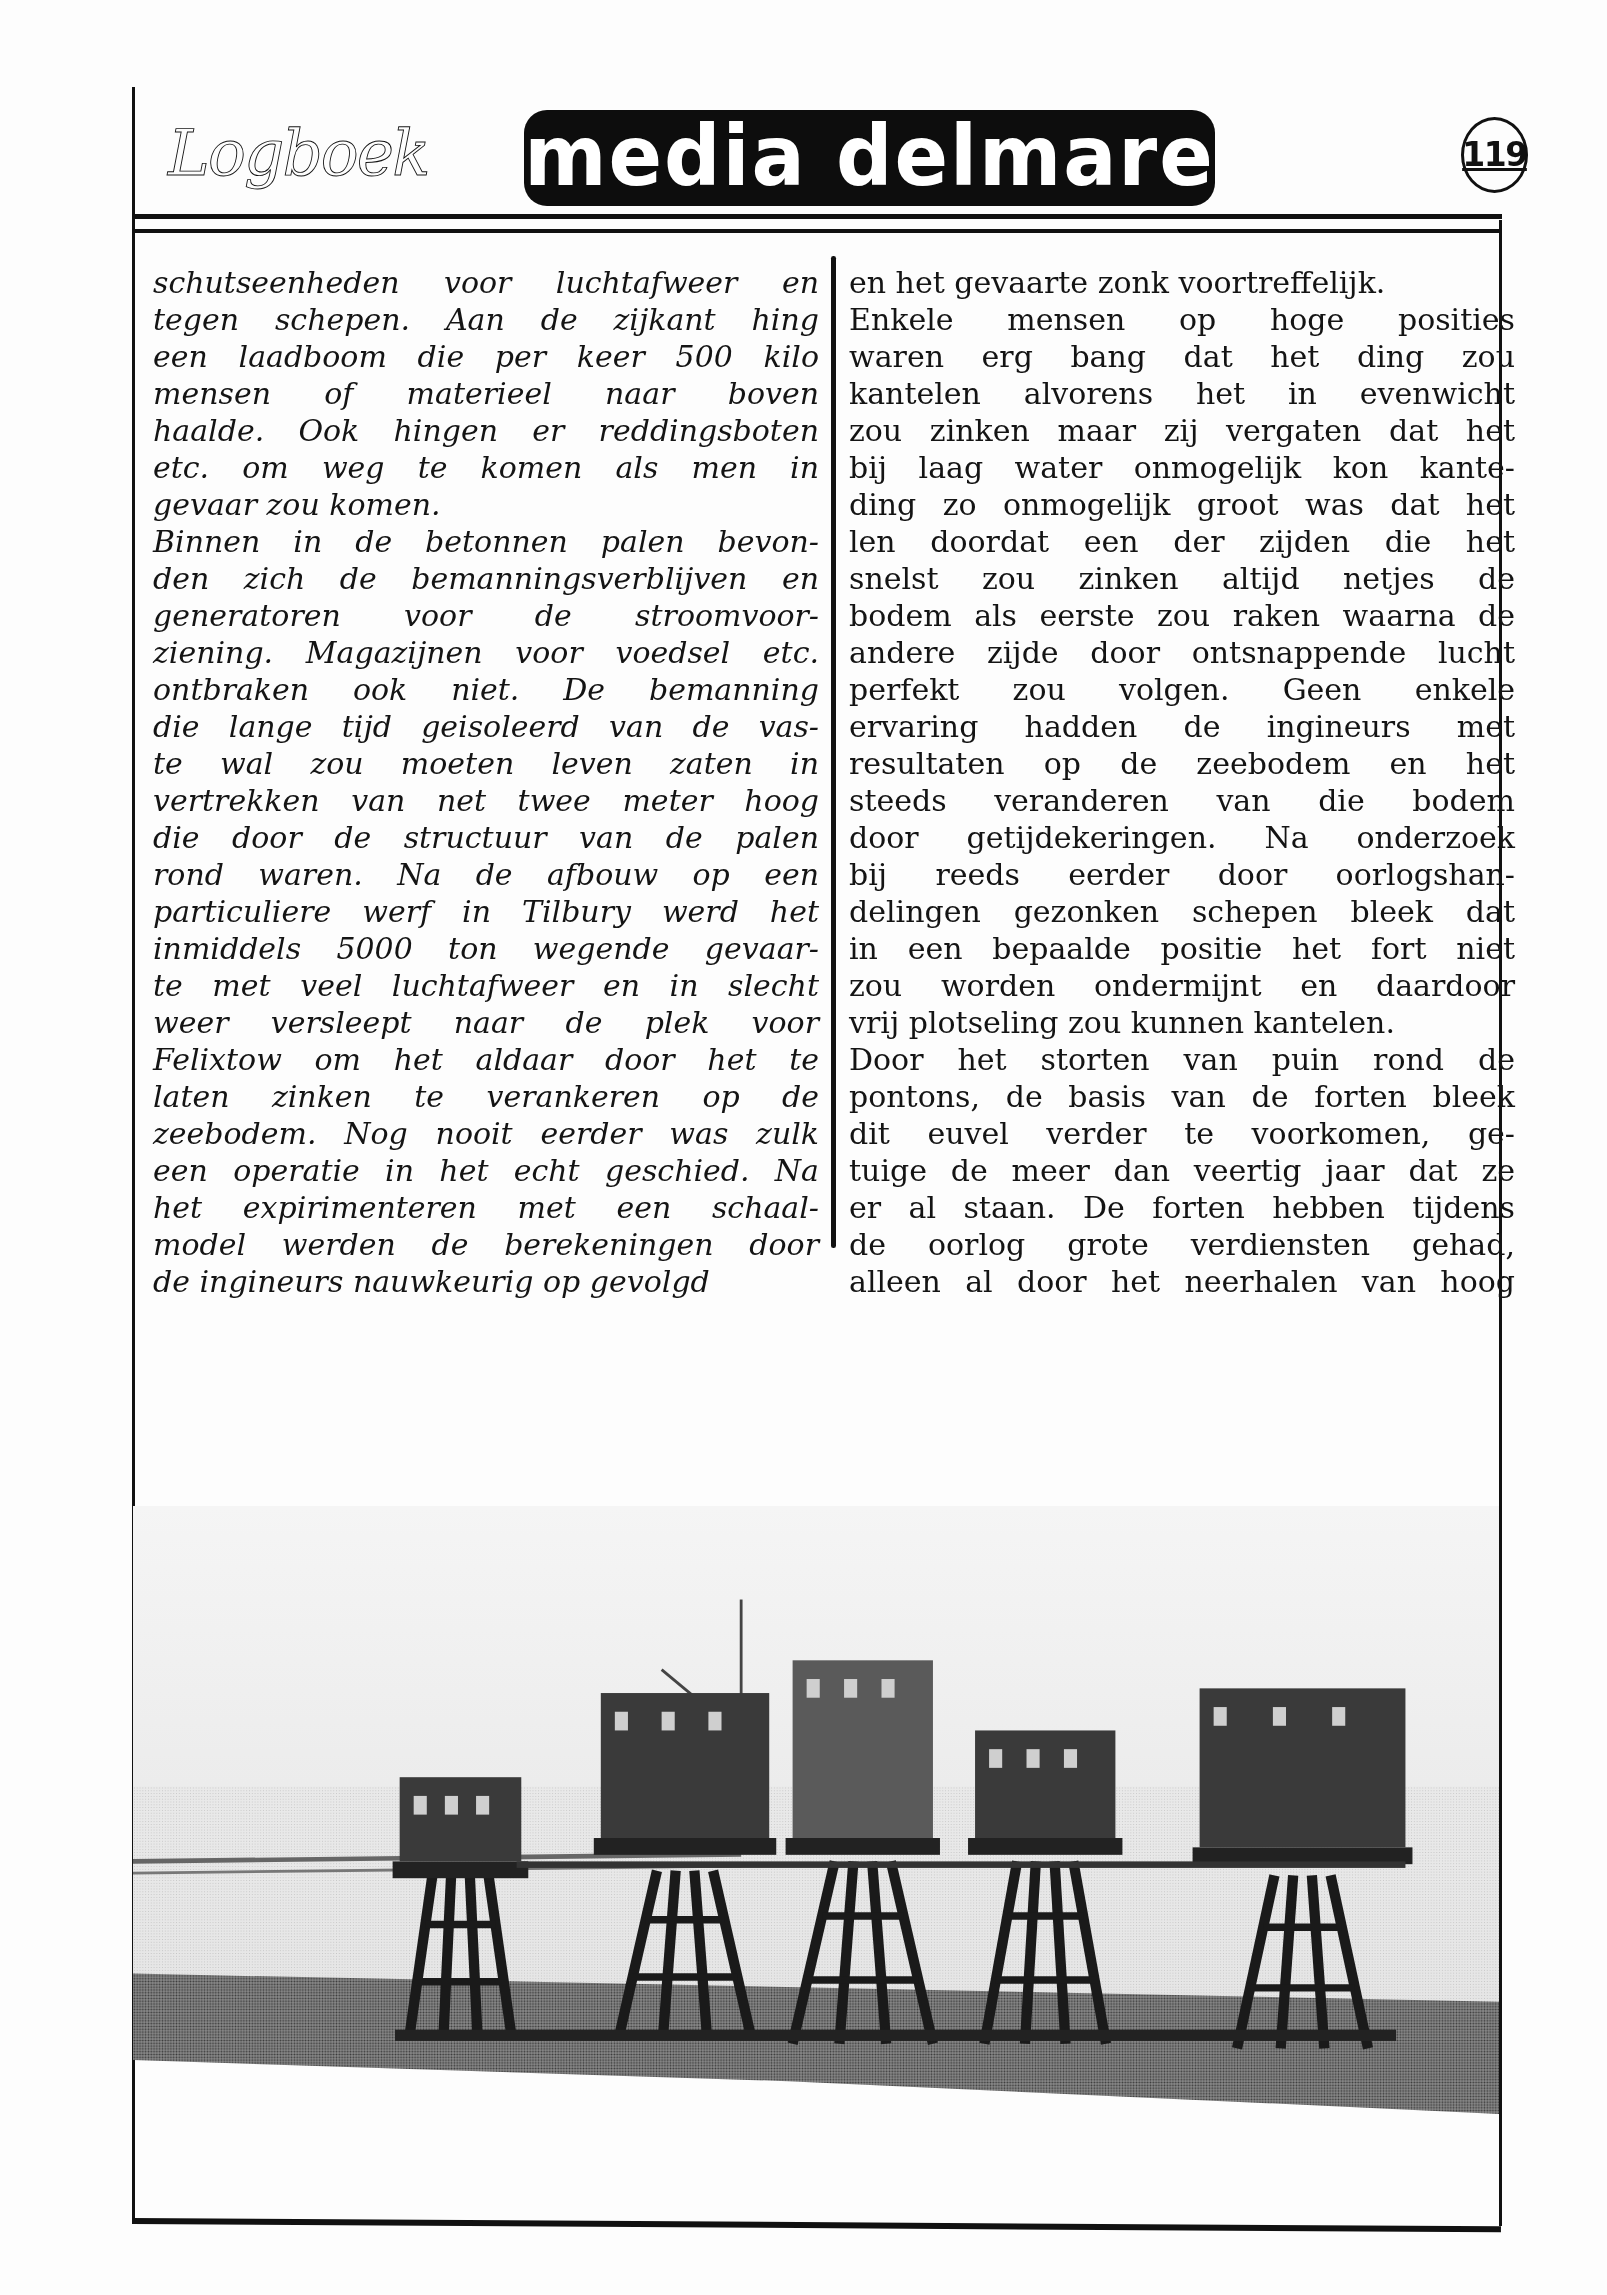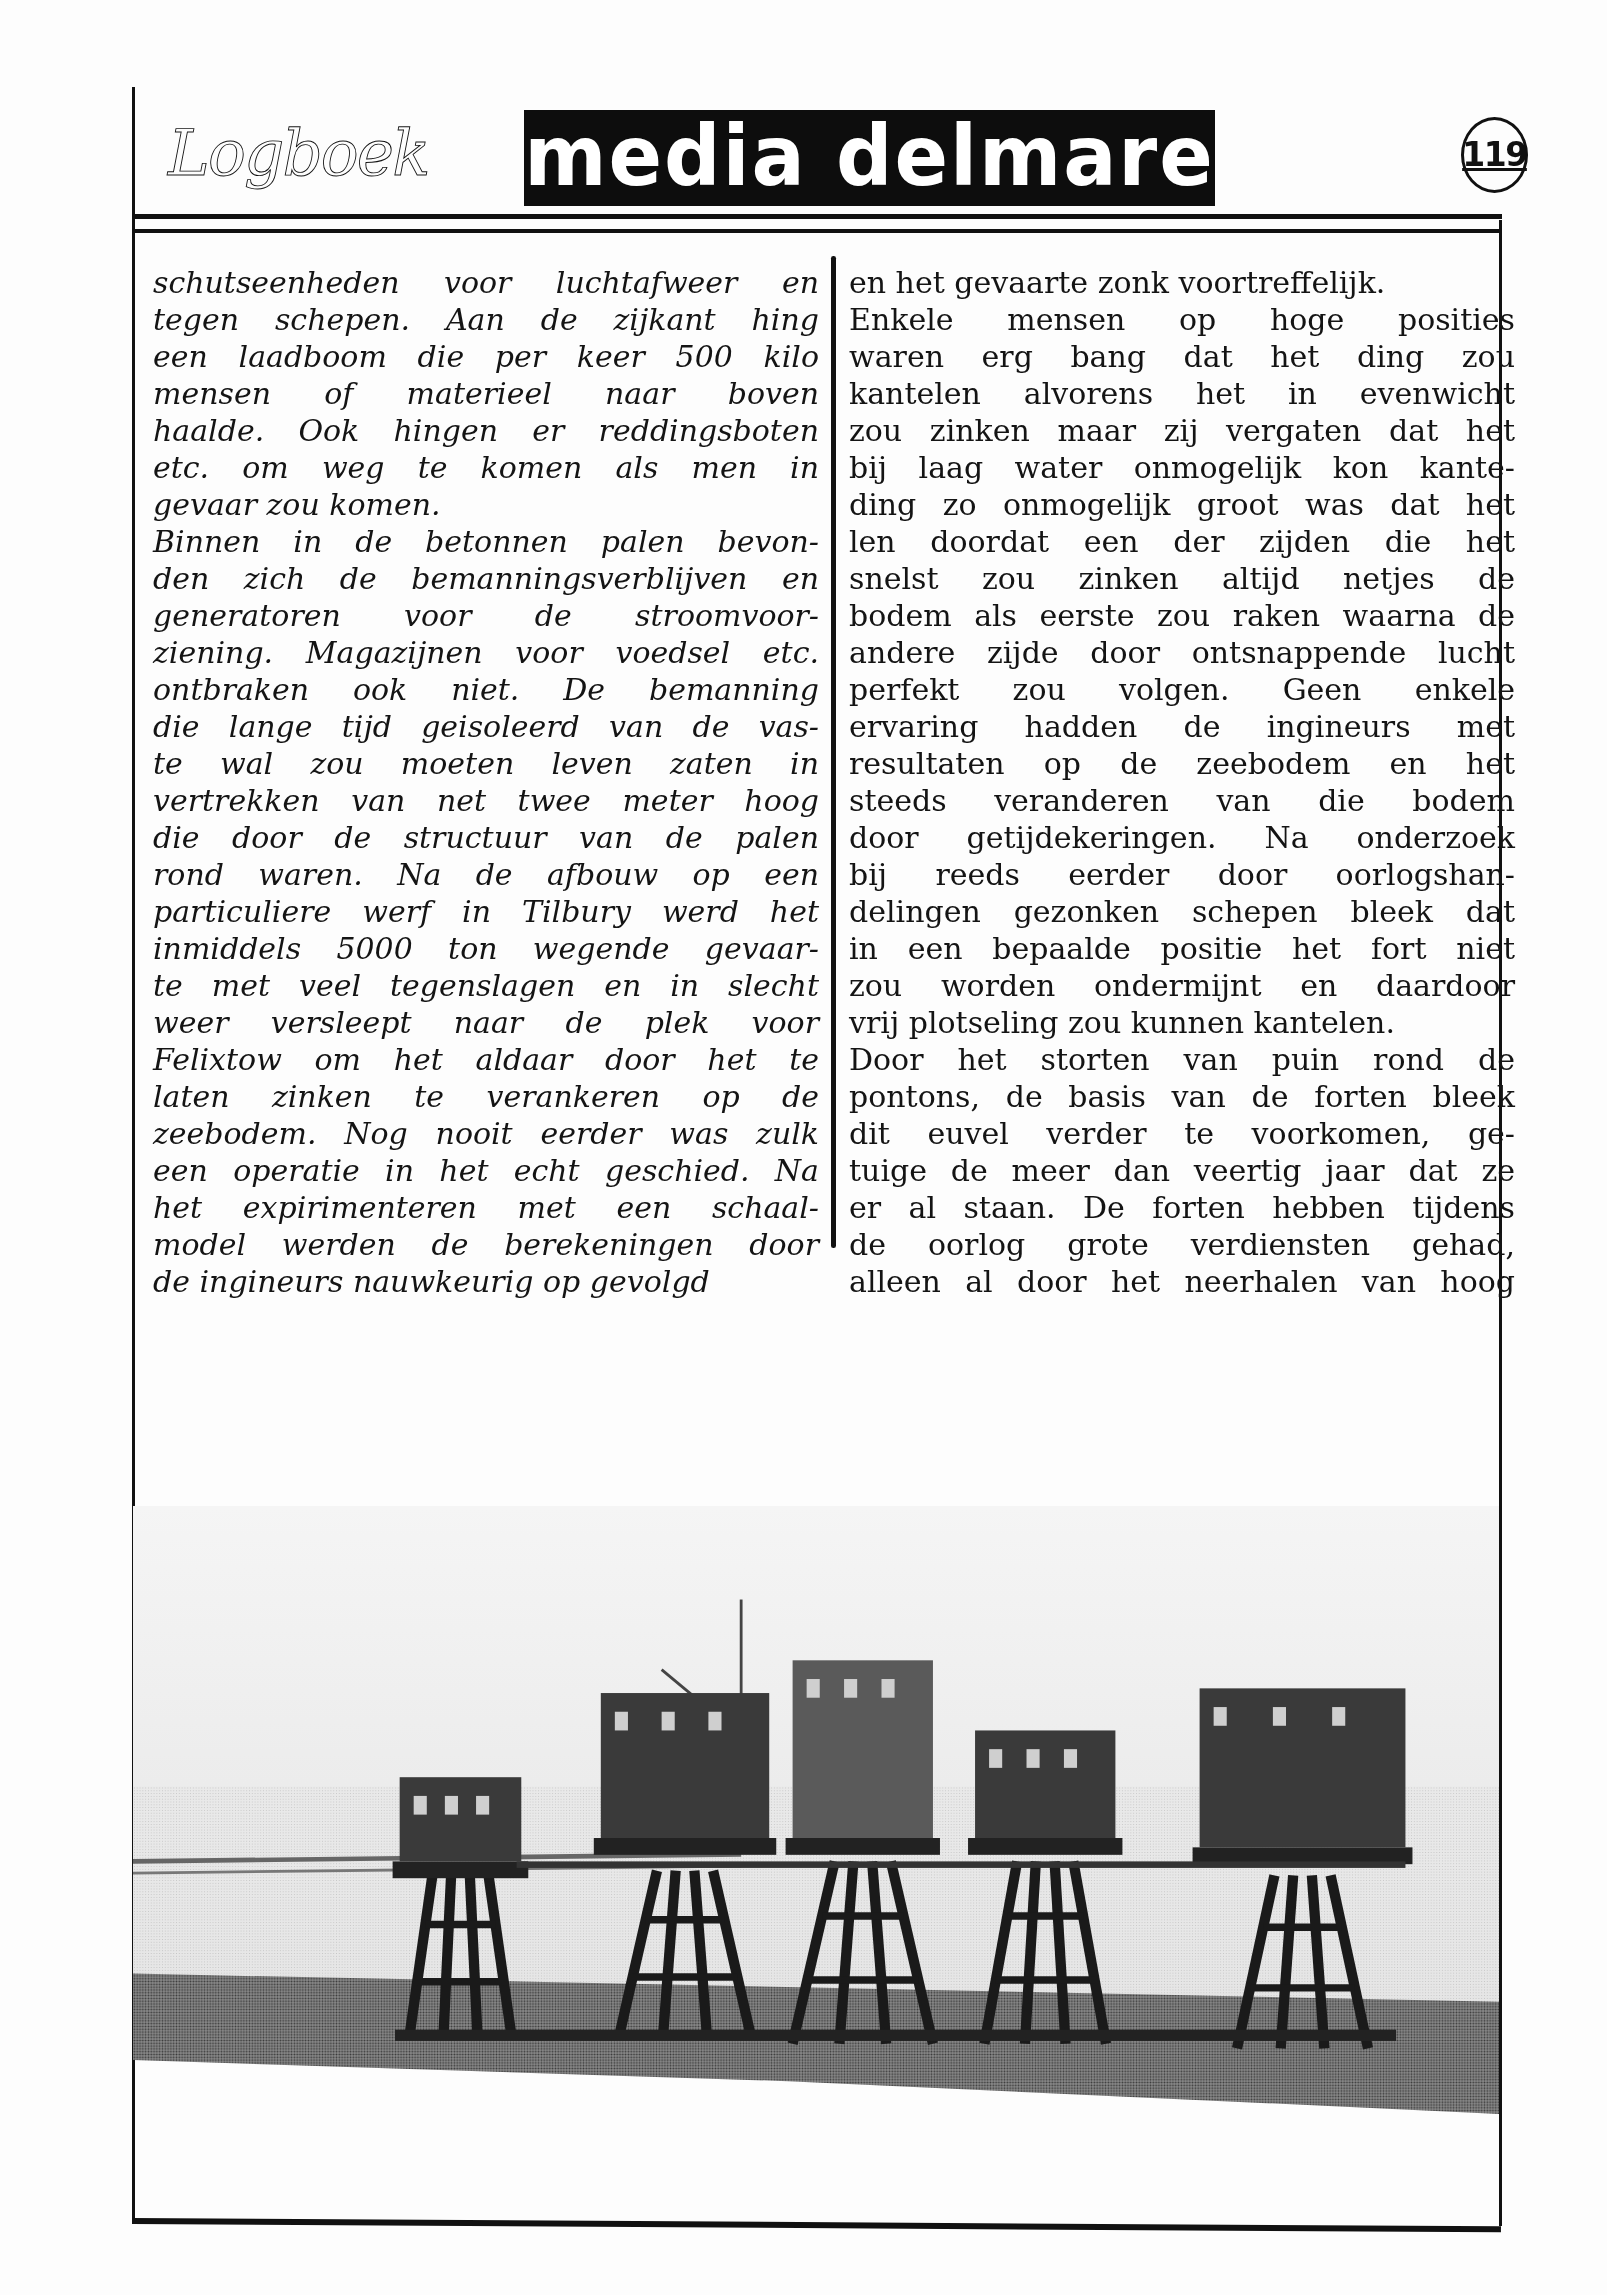--- a/index.html
+++ b/index.html
@@ -48,21 +48,21 @@
       font-weight: 300;
       font-size: 63px;
       letter-spacing: -1.9px;
       color: #111;
       -webkit-text-stroke: 0.9px #111;
       color: transparent;
     }
     .brand-box {
       position: absolute; left: 384px; top: 11.7px; width: 691px; height: 96px;
       background: #0d0d0d;
-      display: flex; align-items: center; justify-content: center;
+      display: flex; align-items: center; justify-content: center; border-radius: 23px;
     }
     .brand-text {
       font-family: "DejaVu Sans", sans-serif;
       font-weight: bold;
       font-size: 79px;
       color: #ffffff;
       letter-spacing: 1.9px;
       line-height: 1;
       transform: scaleY(1.05);
     }
@@ -136,21 +136,21 @@
     <span class="line">generatoren voor de stroomvoor-</span>
     <span class="line">ziening. Magazijnen voor voedsel etc.</span>
     <span class="line">ontbraken ook niet. De bemanning</span>
     <span class="line">die lange tijd geisoleerd van de vas-</span>
     <span class="line">te wal zou moeten leven zaten in</span>
     <span class="line">vertrekken van net twee meter hoog</span>
     <span class="line">die door de structuur van de palen</span>
     <span class="line">rond waren. Na de afbouw op een</span>
     <span class="line">particuliere werf in Tilbury werd het</span>
     <span class="line">inmiddels 5000 ton wegende gevaar-</span>
-    <span class="line">te met veel tegenslagen en in slecht</span>
+    <span class="line">te met veel luchtafweer en in slecht</span>
     <span class="line">weer versleept naar de plek voor</span>
     <span class="line">Felixtow om het aldaar door het te</span>
     <span class="line">laten zinken te verankeren op de</span>
     <span class="line">zeebodem. Nog nooit eerder was zulk</span>
     <span class="line">een operatie in het echt geschied. Na</span>
     <span class="line">het expirimenteren met een schaal-</span>
     <span class="line">model werden de berekeningen door</span>
     <span class="line last">de ingineurs nauwkeurig op gevolgd</span>
   </div>
 <div class="col-divider"></div>

